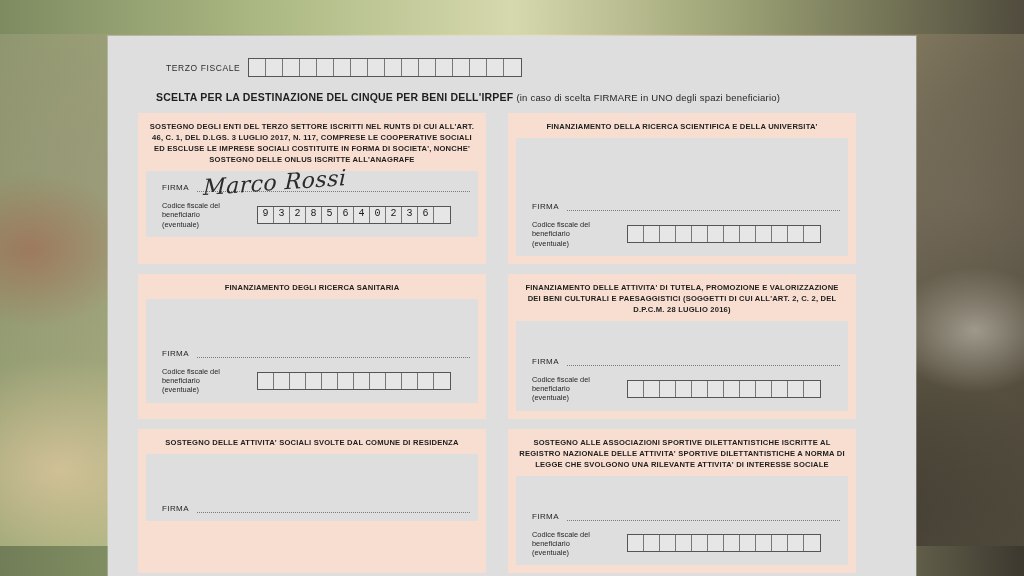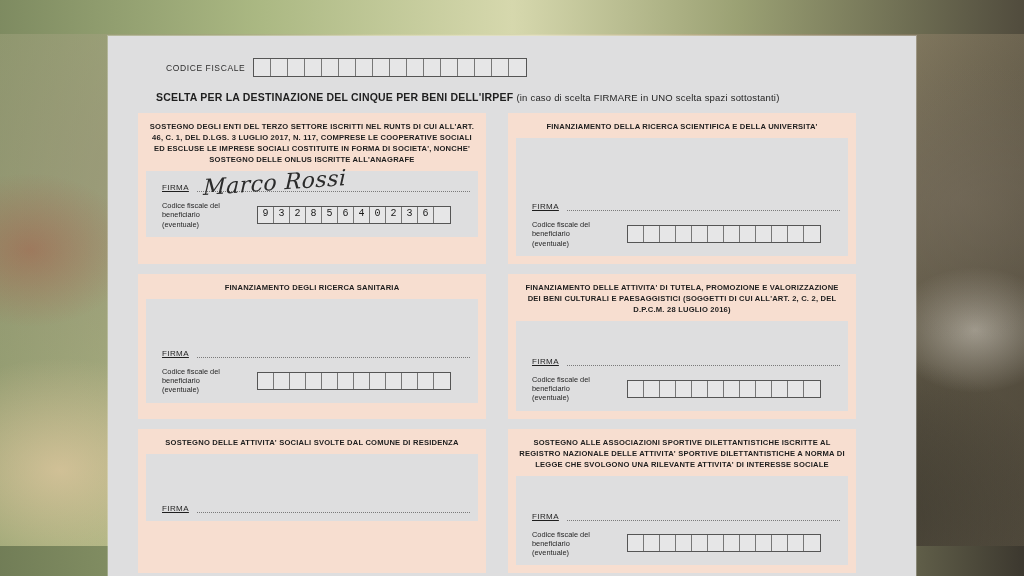--- a/index.html
+++ b/index.html
@@ -145,21 +145,20 @@
     display: flex;
     align-items: flex-end;
     gap: 8px;
     position: relative;
   }
   .firma-label {
     font-size: 8px;
     color: #1f1f1f;
     letter-spacing: 0.4px;
     padding-left: 8px;
-    text-decoration: underline;
   }
   .firma-line {
     flex: 1;
     border-bottom: 1px dotted #7a7a7a;
     height: 14px;
     position: relative;
   }
   .signature {
     position: absolute;
     left: 6px;
@@ -198,21 +197,21 @@
 <div id="stage">
   <div class="bg"></div>
   <div class="bg-blobs"></div>
   <div class="bg-bar-top"></div>
   <div class="bg-bar-bottom"></div>
 
   <div class="sheet">
     <div class="sheet-inner">
 
       <div class="cf-row">
-        <span class="cf-label">CODICE FISCALE</span>
+        <span class="cf-label">TERZO FISCALE</span>
         <div class="boxes" id="cf-main-boxes">
             <div class="cell"></div>
             <div class="cell"></div>
             <div class="cell"></div>
             <div class="cell"></div>
             <div class="cell"></div>
             <div class="cell"></div>
             <div class="cell"></div>
             <div class="cell"></div>
             <div class="cell"></div>
@@ -221,21 +220,21 @@
             <div class="cell"></div>
             <div class="cell"></div>
             <div class="cell"></div>
             <div class="cell"></div>
             <div class="cell"></div>
           </div>
       </div>
 
       <div class="title">
         <span>SCELTA PER LA DESTINAZIONE DEL CINQUE PER BENI DELL'IRPEF</span>
-        <span class="sub">(in caso di scelta FIRMARE in UNO scelta spazi sottostanti)</span>
+        <span class="sub">(in caso di scelta FIRMARE in UNO degli spazi beneficiario)</span>
       </div>
 
       <div class="grid" id="panels-grid">
           <div class="panel">
             <div class="heading">SOSTEGNO DEGLI ENTI DEL TERZO SETTORE ISCRITTI NEL RUNTS DI CUI ALL'ART. 46, C. 1, DEL D.LGS. 3 LUGLIO 2017, N. 117, COMPRESE LE COOPERATIVE SOCIALI ED ESCLUSE LE IMPRESE SOCIALI COSTITUITE IN FORMA DI SOCIETA', NONCHE' SOSTEGNO DELLE ONLUS ISCRITTE ALL'ANAGRAFE</div>
             <div class="body">
               <div class="firma-row">
                 <span class="firma-label">FIRMA</span>
                 <span class="firma-line">
                   <span class="signature">Marco Rossi</span>

